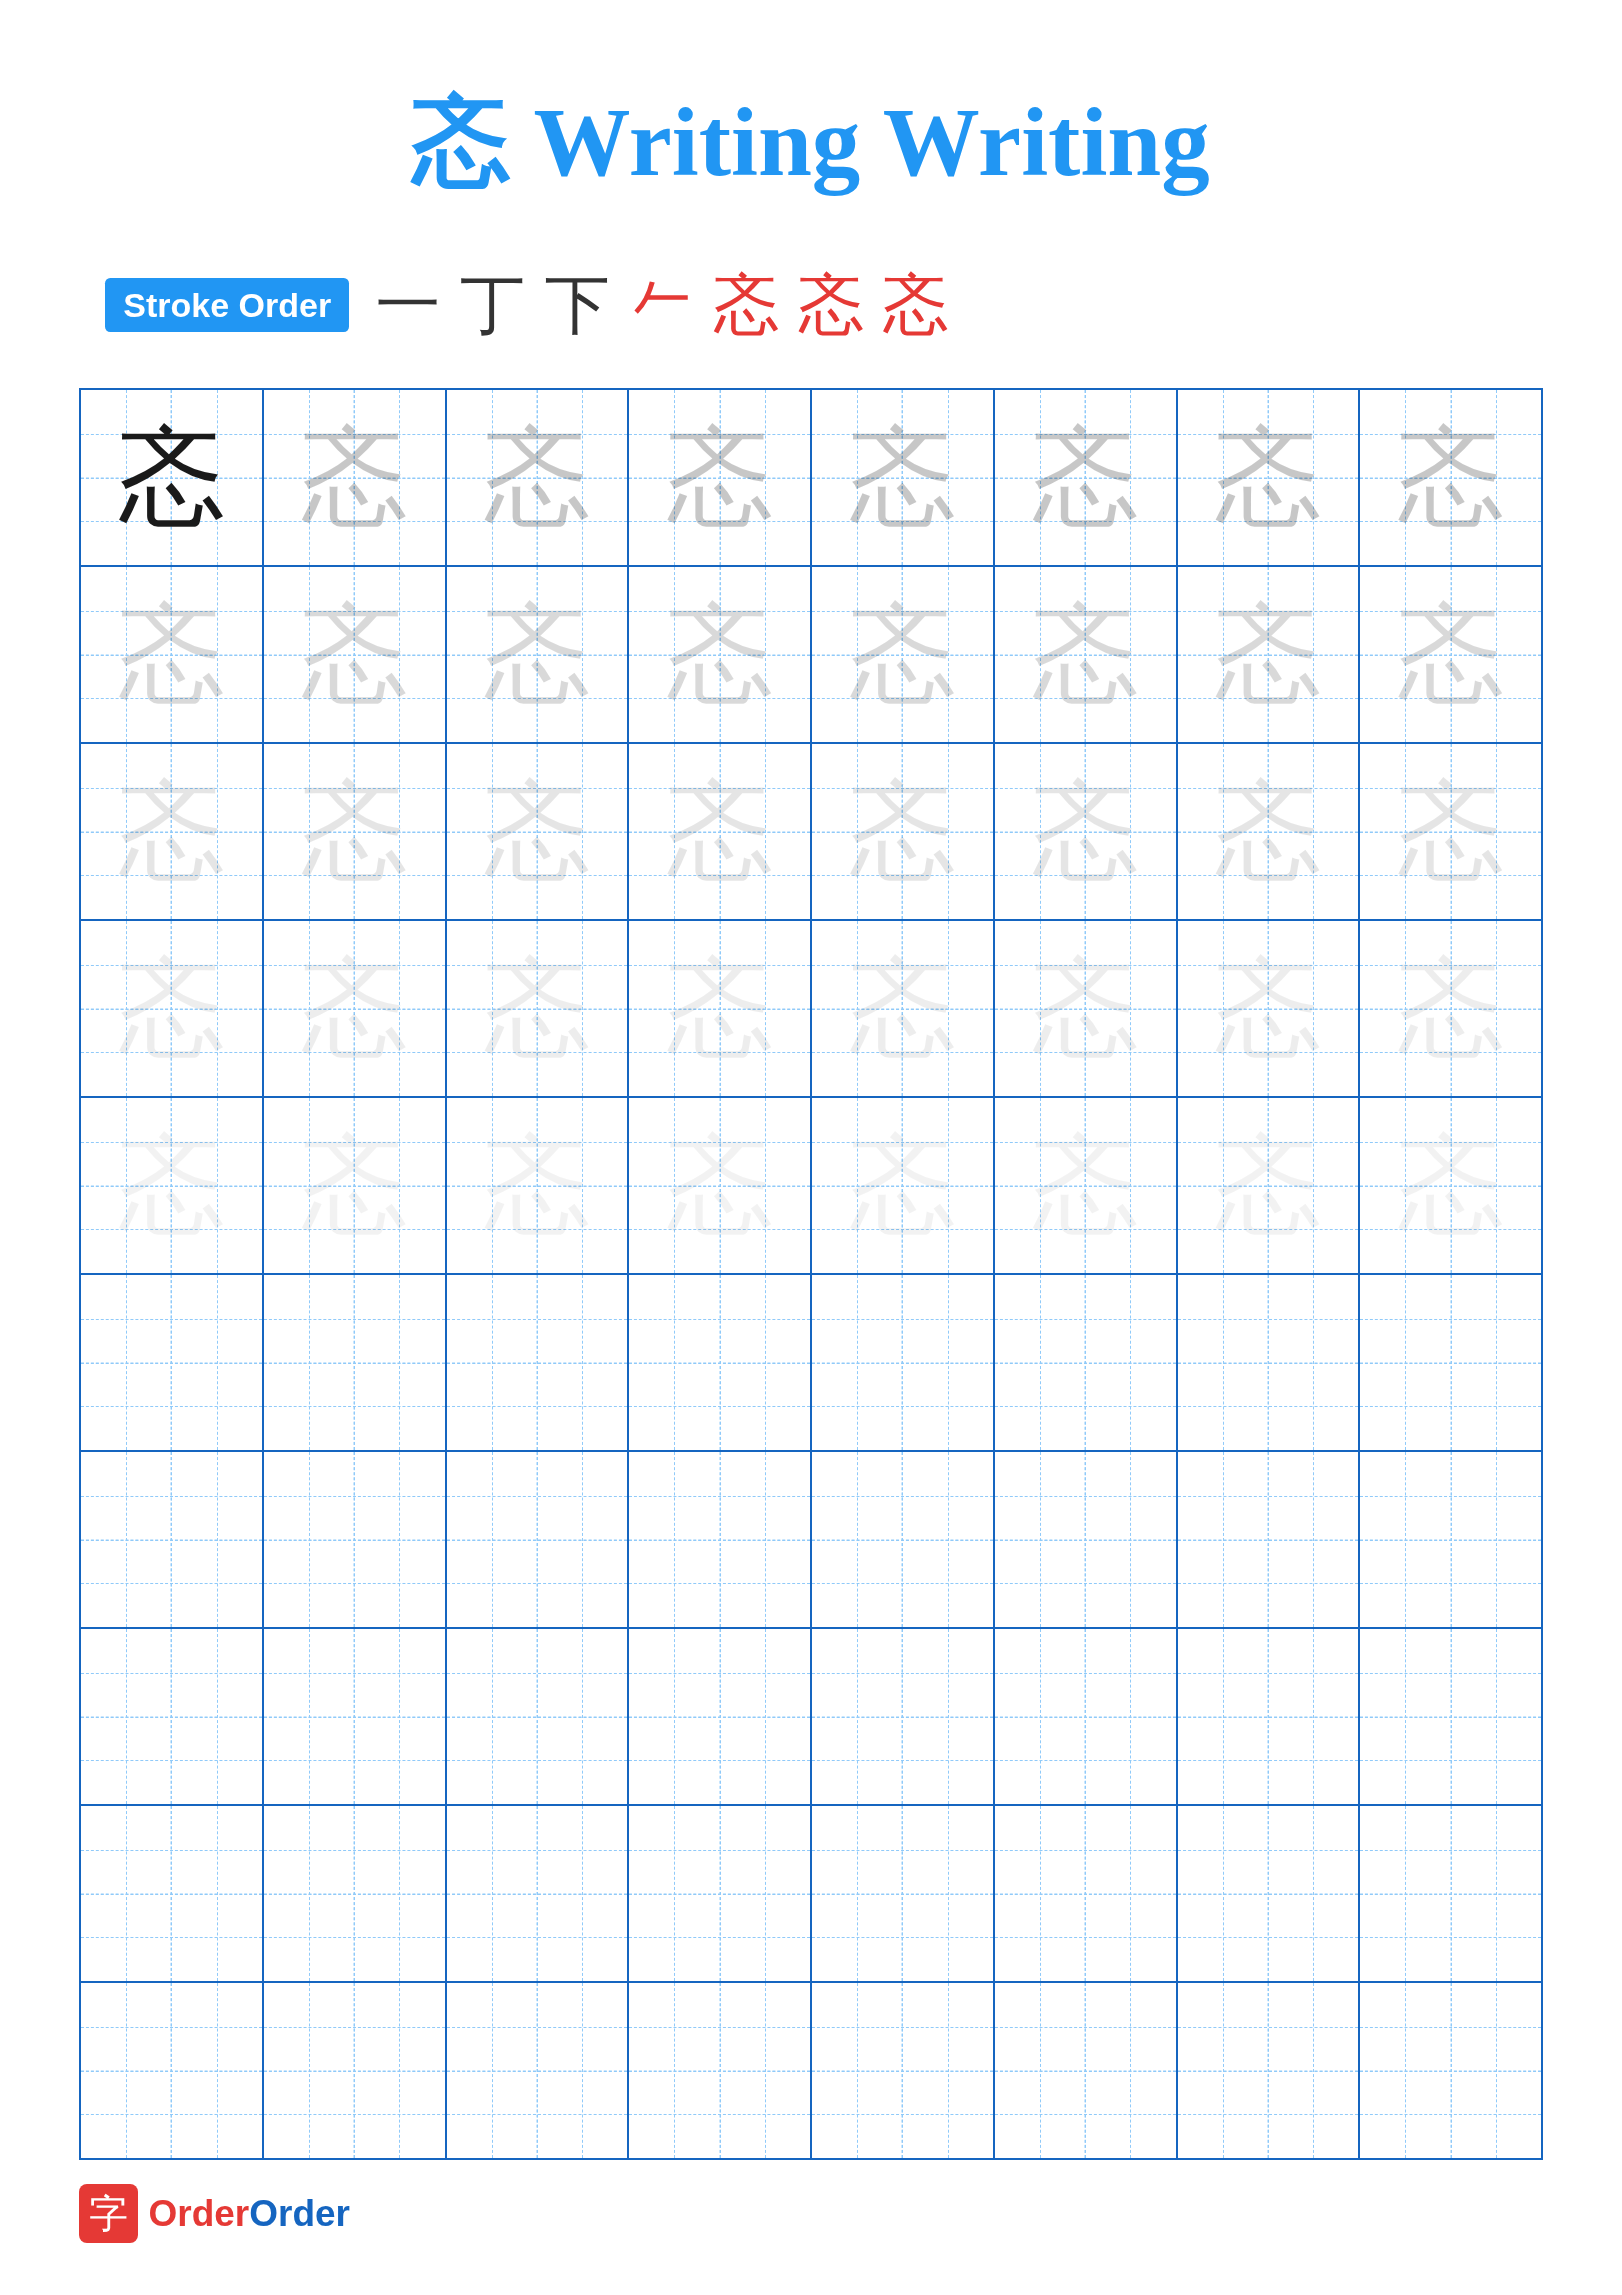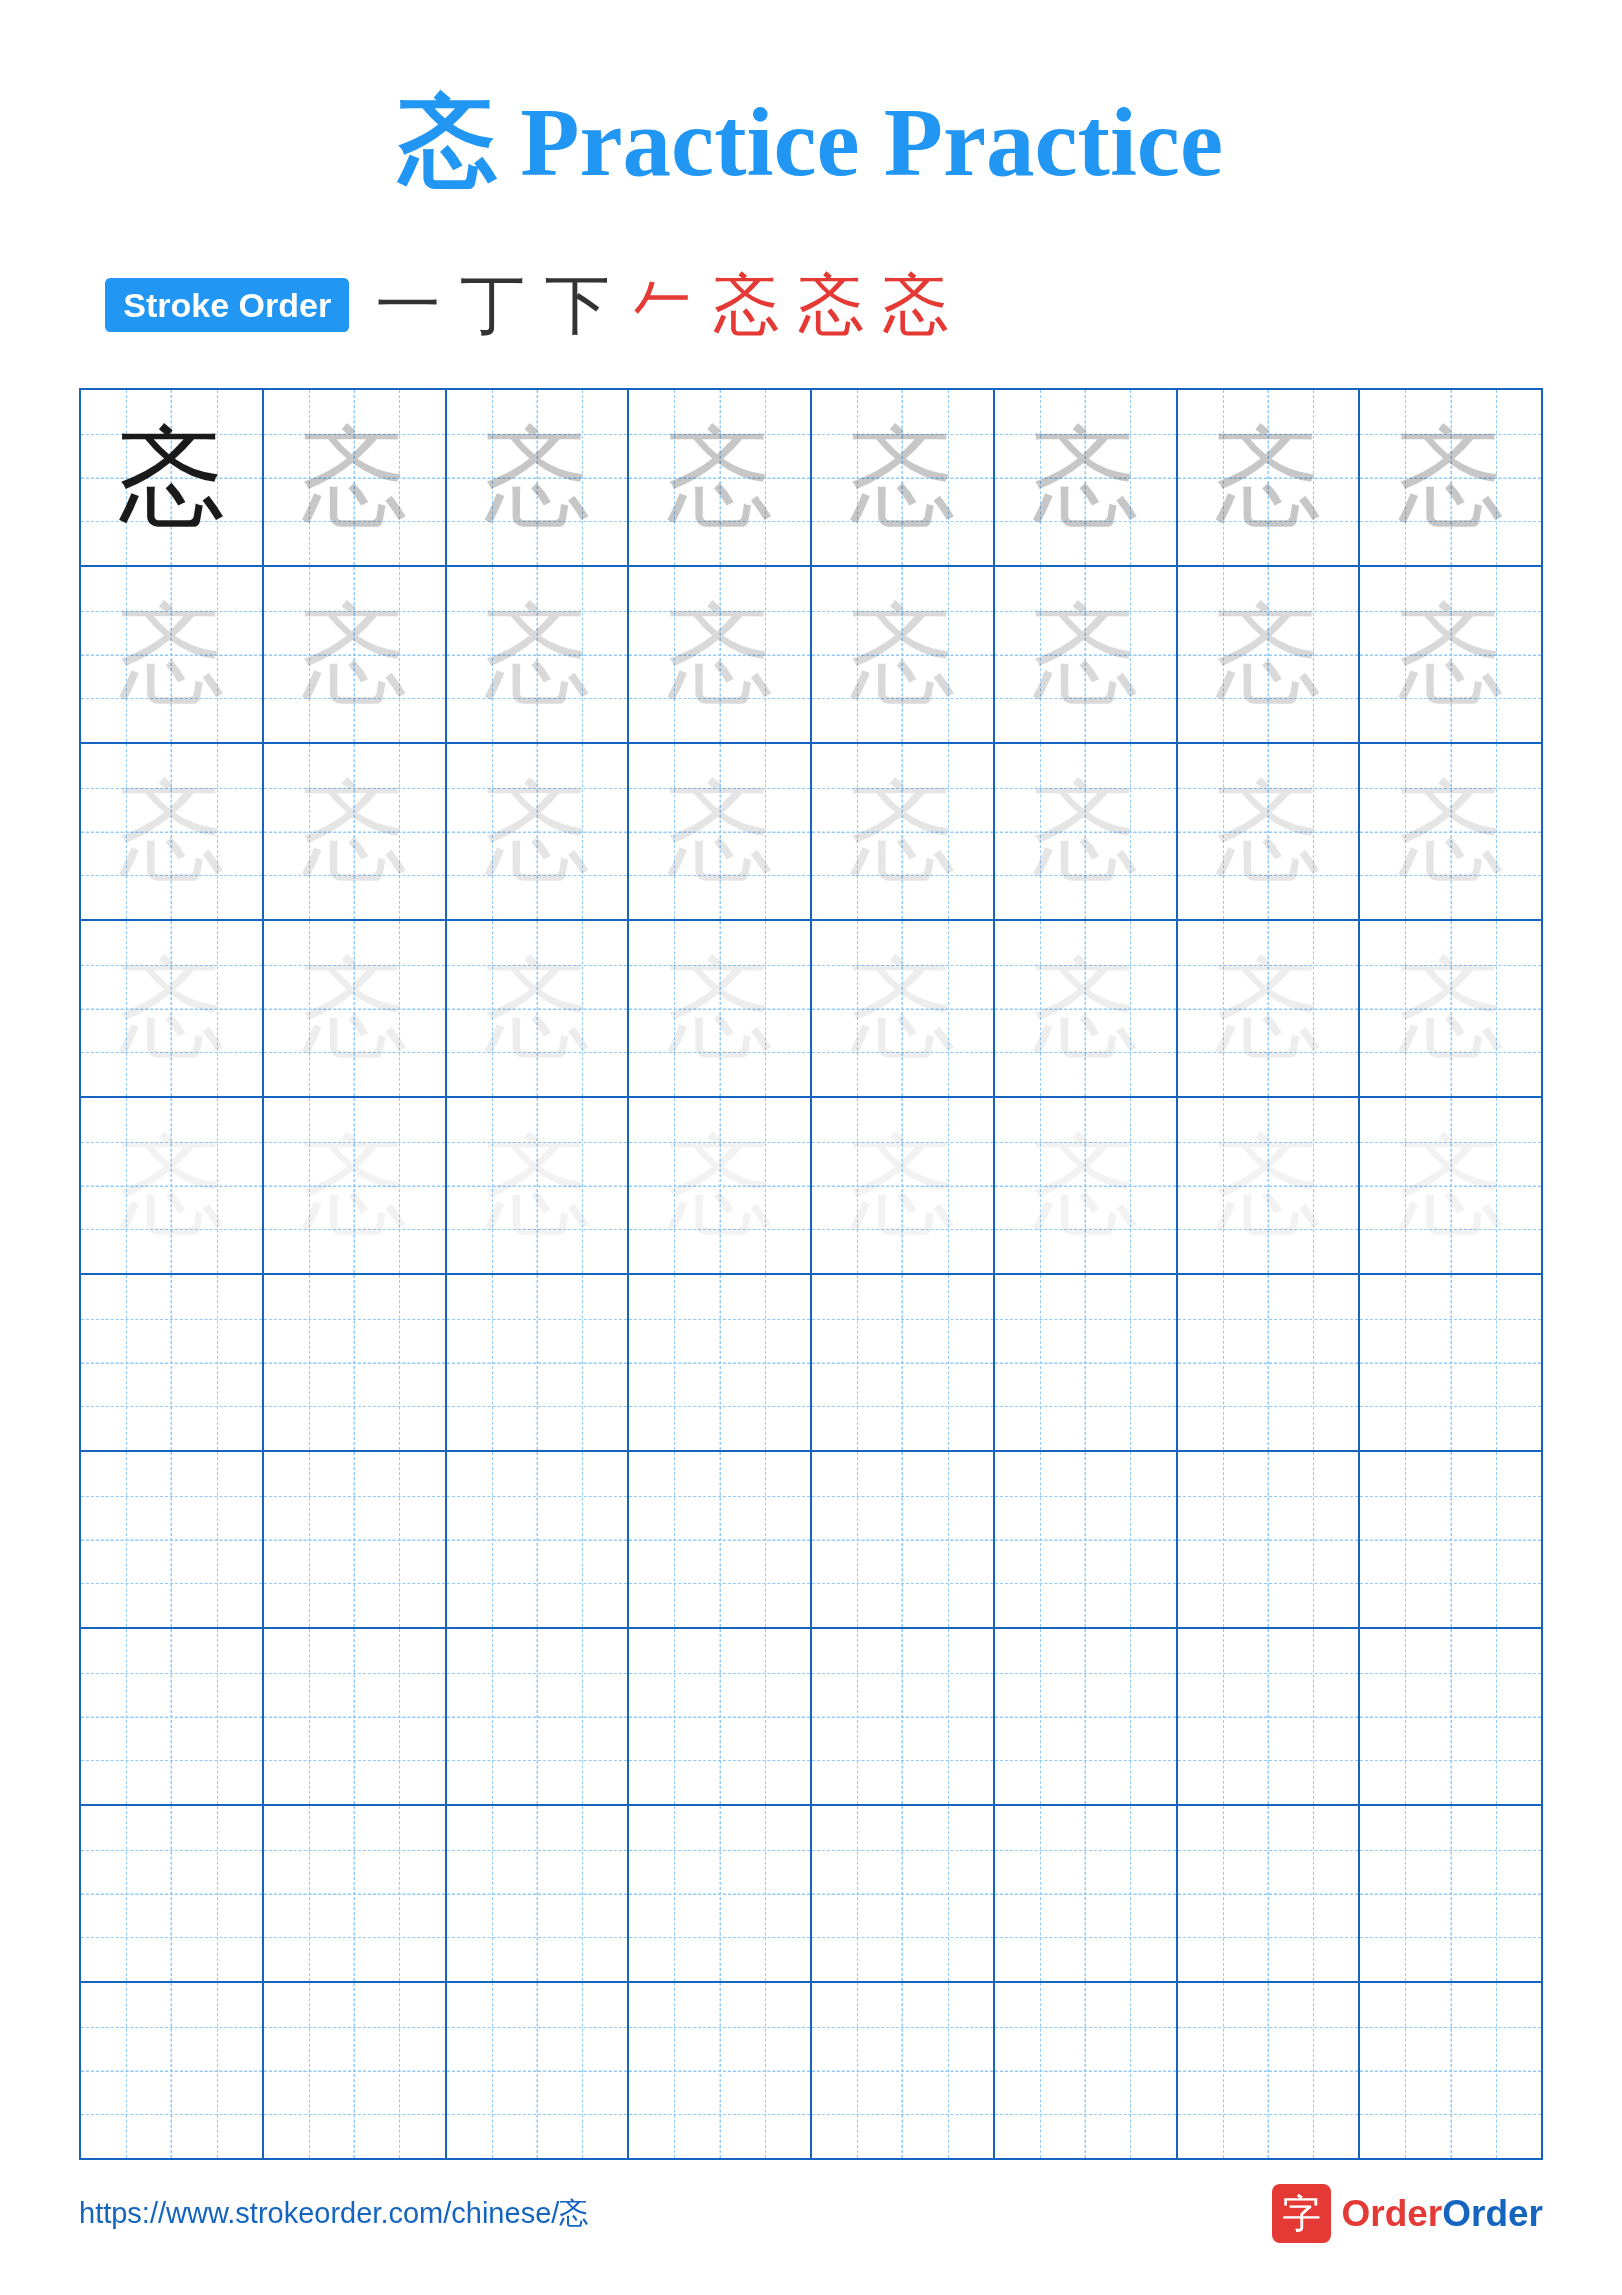--- a/index.html
+++ b/index.html
@@ -203,21 +203,21 @@
       left: 0; right: 0;
       height: 0;
       border-top: 1px dashed #90CAF9;
     }
   </style>
 </head>
 <body>
 
 <div class="page-container">
 
-  <h1 class="page-title">忞 Practice Practice</h1>
+  <h1 class="page-title">忞 Writing Writing</h1>
 
   <div class="stroke-order-row">
     <div class="stroke-order-badge">Stroke Order</div>
     <div class="stroke-order-chars">
       <span class="stroke-char">一</span>
       <span class="stroke-char">丁</span>
       <span class="stroke-char">下</span>
       <span class="stroke-char stroke-char-red">𠂉</span>
       <span class="stroke-char stroke-char-red">忞</span>
       <span class="stroke-char stroke-char-red">忞</span>
@@ -1095,21 +1095,20 @@
             <div class="hline-quarter" style="top:75%"></div>
           </div>
         </div>
     </div>
 
   </div>
 
 </div>
 
 <div class="footer">
-  <span class="footer-url">https://www.strokeorder.com/chinese/忞</span>
 
   <div class="footer-logo">
     <div class="logo-icon">
       <span>字</span>
     </div>
     <span class="logo-text">
       <span>Order</span>Order
     </span>
   </div>
 </div>

